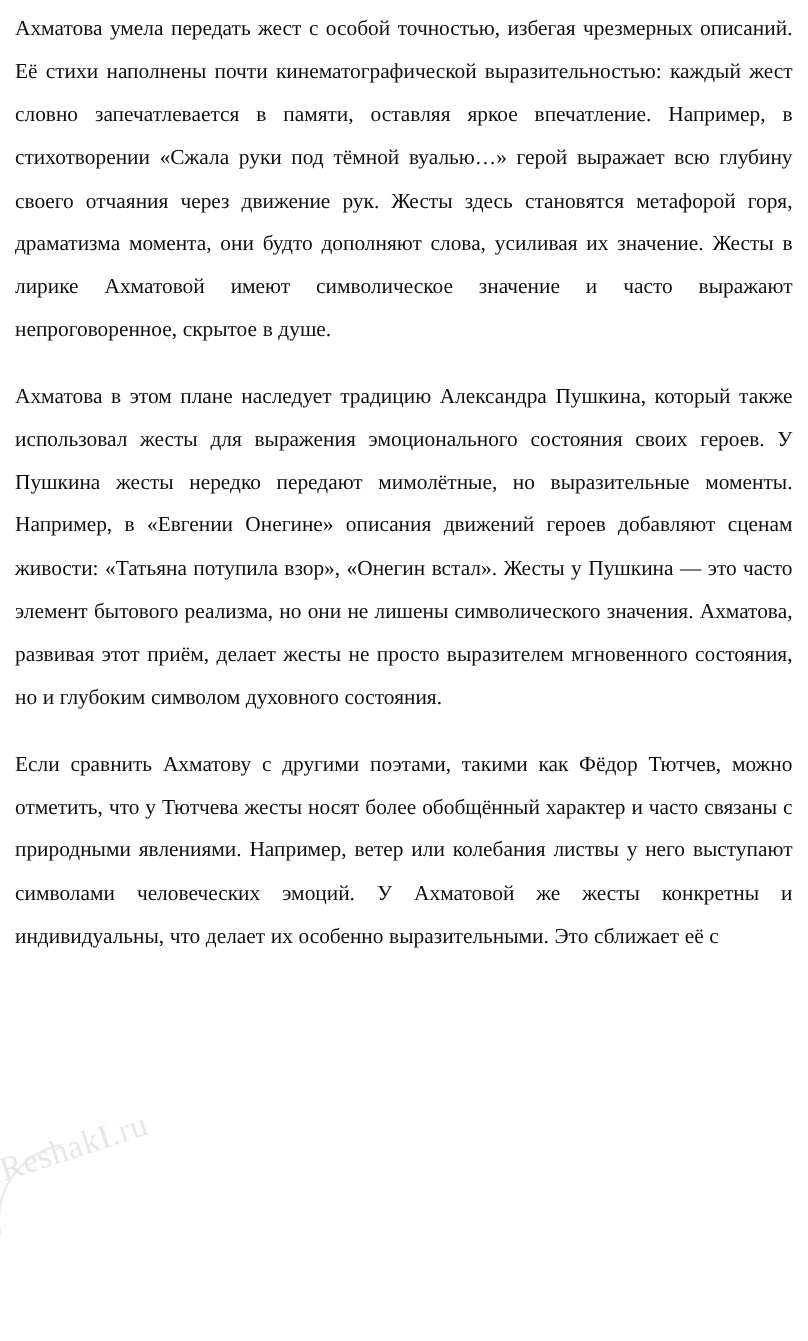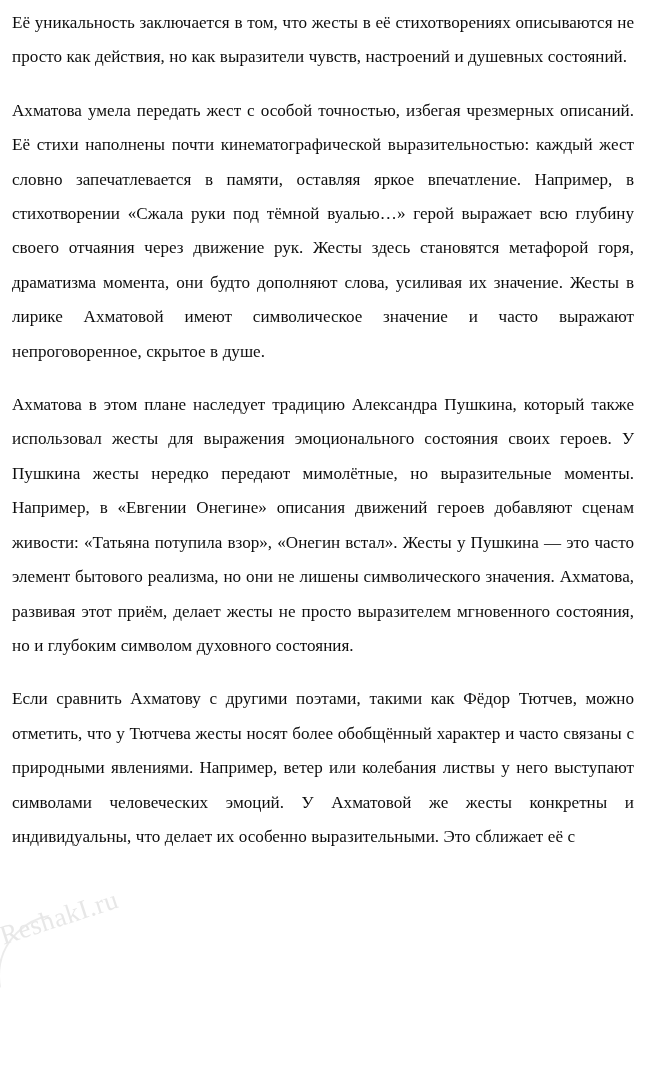--- a/index.html
+++ b/index.html
@@ -67,21 +67,20 @@
     border: 2px solid #c4c4c4;
     border-radius: 50%;
     clip-path: polygon(0% 0%, 42% 0%, 0% 62%);
   }
 </style>
 </head>
 <body>
 
 <div id="page">
 
-  <p class="para">Её уникальность заключается в том, что жесты в её стихотворениях описываются не просто как действия, но как выразители чувств, настроений и душевных состояний.</p>
   <p class="para">Ахматова умела передать жест с особой точностью, избегая чрезмерных описаний. Её стихи наполнены почти кинематографической выразительностью: каждый жест словно запечатлевается в памяти, оставляя яркое впечатление. Например, в стихотворении «Сжала руки под тёмной вуалью…» герой выражает всю глубину своего отчаяния через движение рук. Жесты здесь становятся метафорой горя, драматизма момента, они будто дополняют слова, усиливая их значение. Жесты в лирике Ахматовой имеют символическое значение и часто выражают непроговоренное, скрытое в душе.</p>
   <p class="para">Ахматова в этом плане наследует традицию Александра Пушкина, который также использовал жесты для выражения эмоционального состояния своих героев. У Пушкина жесты нередко передают мимолётные, но выразительные моменты. Например, в «Евгении Онегине» описания движений героев добавляют сценам живости: «Татьяна потупила взор», «Онегин встал». Жесты у Пушкина — это часто элемент бытового реализма, но они не лишены символического значения. Ахматова, развивая этот приём, делает жесты не просто выразителем мгновенного состояния, но и глубоким символом духовного состояния.</p>
   <p class="para clipped-last">Если сравнить Ахматову с другими поэтами, такими как Фёдор Тютчев, можно отметить, что у Тютчева жесты носят более обобщённый характер и часто связаны с природными явлениями. Например, ветер или колебания листвы у него выступают символами человеческих эмоций. У Ахматовой же жесты конкретны и индивидуальны, что делает их особенно выразительными. Это сближает её с</p>
 
   <div class="watermark">
     <div class="wm-arc"></div>
     <div class="wm-text">ReshakI.ru</div>
   </div>
 
 </div>

